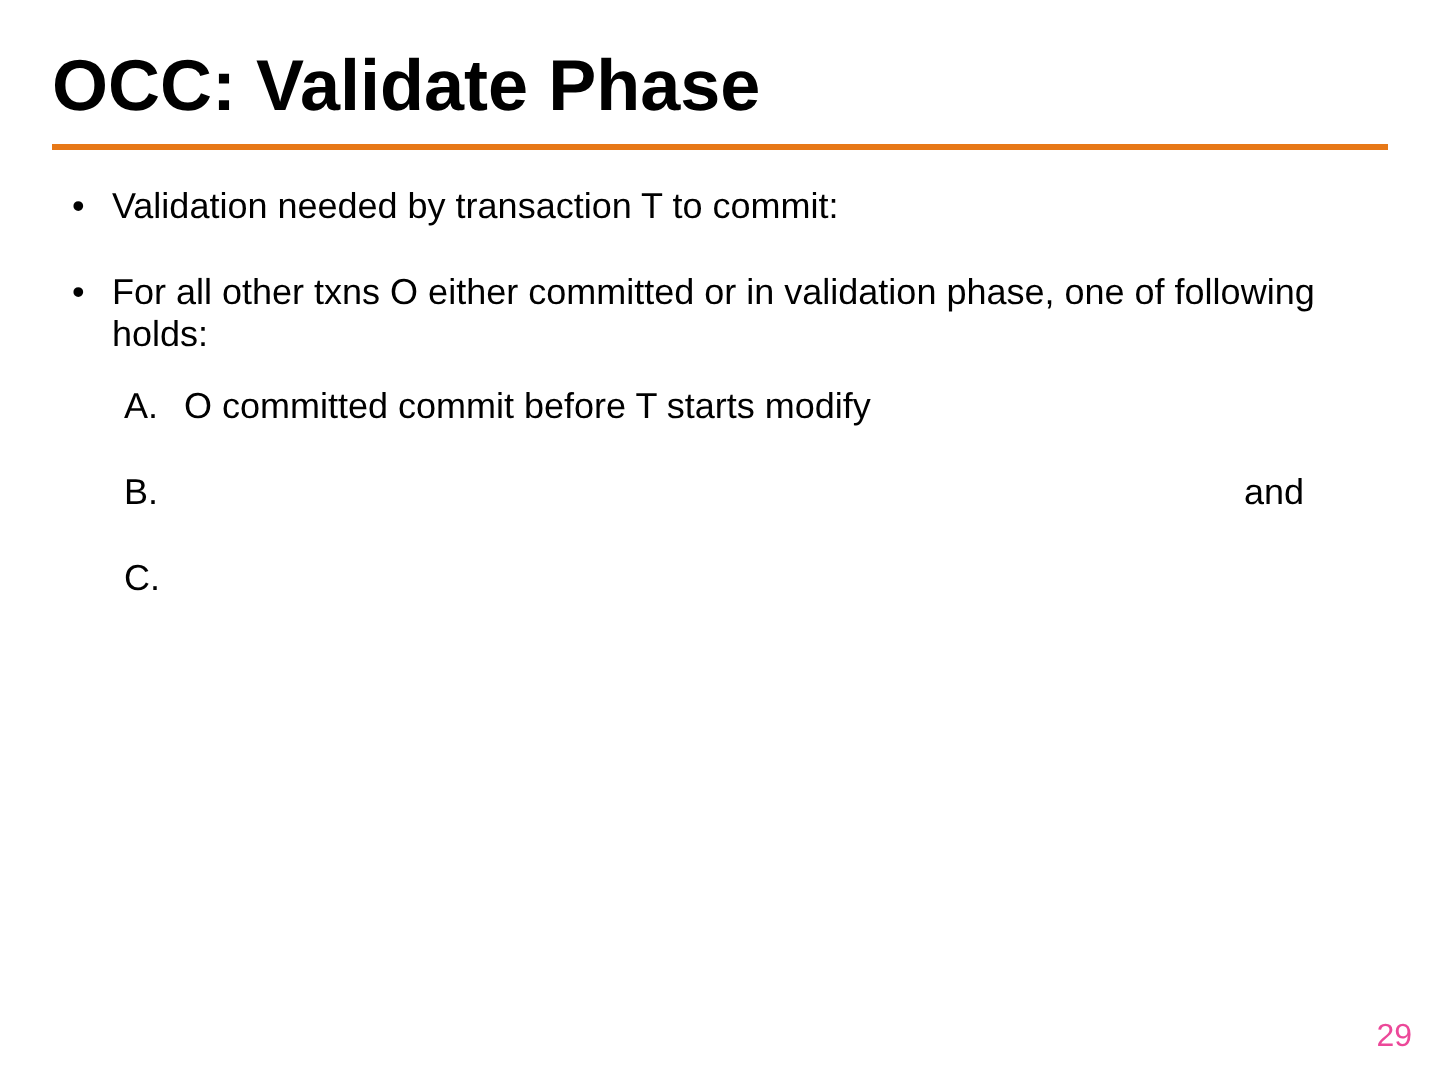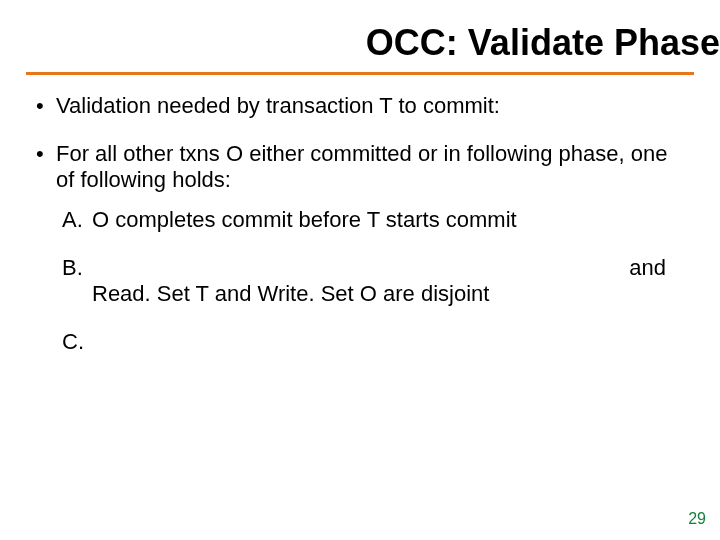--- a/index.html
+++ b/index.html
@@ -15,30 +15,29 @@
   .slide {
     position: relative;
     width: 720px;
     height: 540px;
     box-sizing: border-box;
   }
   .title {
     font-size: 36px;
     font-weight: bold;
     padding: 22px 0 8px 26px;
-    text-align: right;
   }
   .rule {
     height: 3px;
     background: #e77817;
     margin: 0 26px 0 26px;
   }
   .body {
-    padding: 18px 34px 0 34px;
-    font-size: 22px;
+    padding: 18px 48px 0 34px;
+    font-size: 18px;
     line-height: 1.18;
   }
   ul.top {
     list-style: none;
     margin: 0;
     padding: 0;
   }
   ul.top > li {
     margin: 0 0 22px 0;
     padding-left: 22px;
@@ -68,50 +67,49 @@
   .b { font-weight: normal; }
   .and {
     float: right;
     margin-right: 20px;
   }
   .pagenum {
     position: absolute;
     right: 14px;
     bottom: 12px;
     font-size: 16px;
-    color: #15803d;
+    color: #ec4899;
   }
 </style>
 </head>
 <body>
 
 <div class="slide">
 
   <div class="title">OCC:  Validate Phase</div>
   <div class="rule"></div>
 
   <div class="body">
     <ul class="top">
 
       <li>
         <span>Validation needed by transaction T to commit:</span>
       </li>
 
       <li>
-        <span>For all other txns O either </span><span class="b">committed</span><span> or </span><span class="b">in following</span><span> phase, one of following holds:</span>
+        <span>For all other txns O either </span><span class="b">committed</span><span> or </span><span class="b">in validation</span><span> phase, one of following holds:</span>
 
         <ul class="sub">
           <li>
             <span class="letter">A.</span>
-            <span>O completes commit before T starts commit</span>
+            <span>O committed commit before T starts modify</span>
           </li>
           <li>
             <span class="letter">B.</span>
             <span class="and">and</span><br>
-            <span>Read. Set T and Write. Set O are disjoint</span>
           </li>
           <li>
             <span class="letter">C.</span>
           </li>
         </ul>
       </li>
 
 
     </ul>
   </div>

